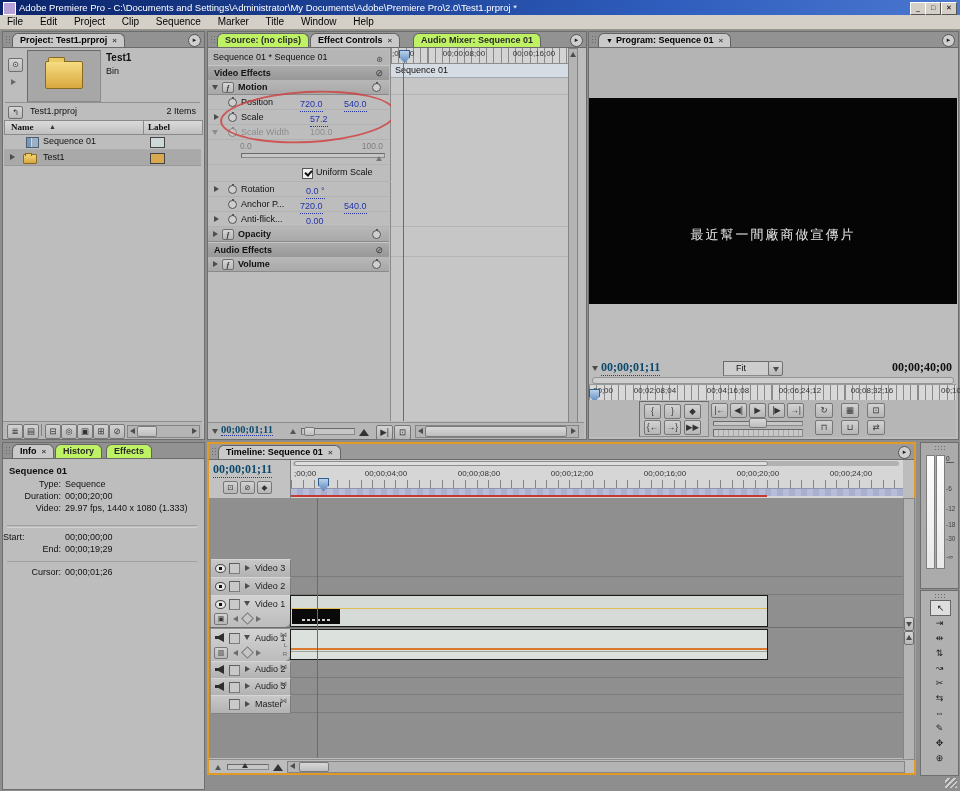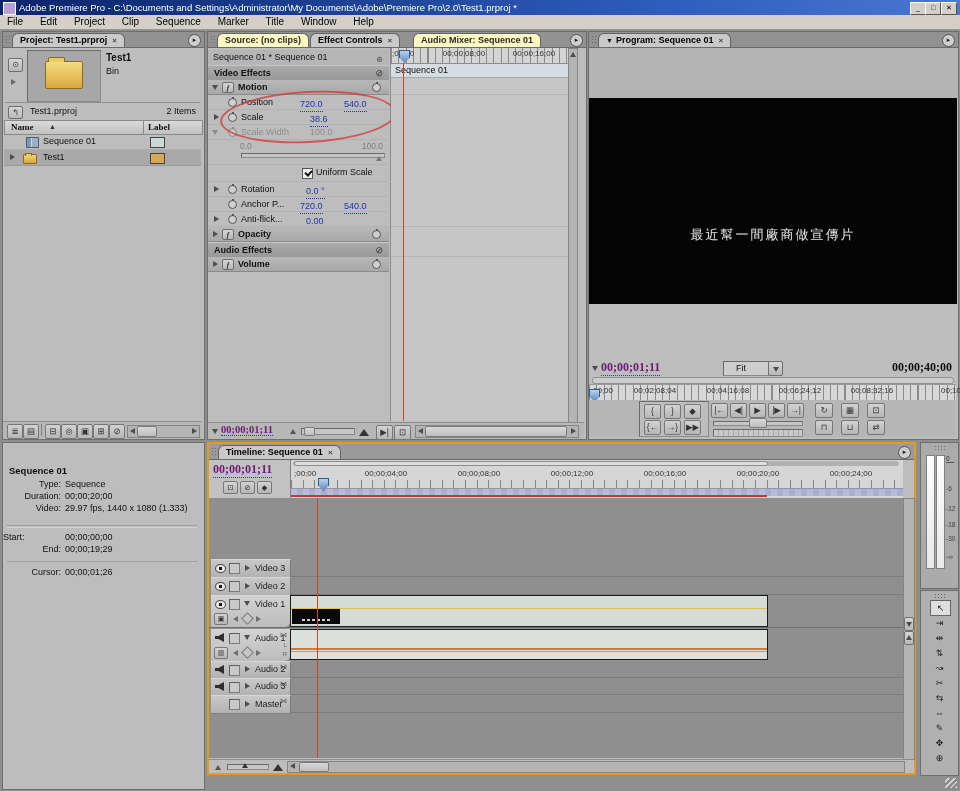--- a/index.html
+++ b/index.html
@@ -11,28 +11,28 @@
     background:linear-gradient(90deg,#0a246a,#2f5ebe 70%,#4a77cf);color:#fff;font-size:9.5px;line-height:15px;}
   #menubar{position:absolute;left:0;top:15px;width:960px;height:14px;background:#d4d0c8;
     border-bottom:1px solid #9a968e;font-size:10px;line-height:14px;color:#000;}
   .menu-item{display:inline-block;padding:0 7px;}
   .winbtn{position:absolute;top:2px;width:14px;height:11px;background:#d4d0c8;border:1px solid #fff;
     border-right-color:#555;border-bottom-color:#555;font-size:7px;line-height:10px;text-align:center;color:#000;}
   
   .panel{position:absolute;background:#bdbdbd;border:1px solid #6e6e6e;}
   .tabbar{position:absolute;left:0;right:0;top:0;height:15px;background:#929292;border-bottom:1px solid #6a6a6a;}
   .tab{position:absolute;top:1px;height:13px;line-height:13px;padding:0 7px;font-size:9px;font-weight:bold;
-    color:#2a2a2a;background:#fef9c3;border:1px solid #636363;border-bottom:none;border-radius:6px 6px 0 0;white-space:nowrap;}
+    color:#2a2a2a;background:#bef264;border:1px solid #636363;border-bottom:none;border-radius:6px 6px 0 0;white-space:nowrap;}
   .tab.active{background:#c9c9c9;color:#000;}
   .tab .x{font-weight:bold;font-size:8px;margin-left:5px;color:#444;}
   .pmenu{position:absolute;top:2px;width:11px;height:11px;border-radius:50%;background:#cfcfcf;border:1px solid #555;
     font-size:7px;line-height:10px;text-align:center;color:#222;}
   .grip{position:absolute;left:2px;top:3px;width:6px;height:10px;
     background-image:radial-gradient(#6a6a6a 0.8px,transparent 0.9px);background-size:3px 3px;}
-  .tc{font-family:"Liberation Serif",serif;font-weight:bold;color:#701a75;font-size:12px;
+  .tc{font-family:"Liberation Serif",serif;font-weight:bold;color:#0c4a6e;font-size:12px;
     border-bottom:1px dotted #2b37ad;white-space:nowrap;}
   .hot{color:#2233aa;border-bottom:1px dotted #2233aa;font-size:9px;white-space:nowrap;}
   .lbl9{font-size:9px;white-space:nowrap;}
   .rlabel{position:absolute;font-size:8px;color:#333;white-space:nowrap;}
   .cl{transform:translateX(-50%);}
   .ticks{background:repeating-linear-gradient(90deg,#848484 0,#848484 1px,transparent 1px,transparent 11.6px);}
   .ticks2{background:repeating-linear-gradient(90deg,#8a8a8a 0,#8a8a8a 1px,transparent 1px,transparent 7.3px);}
   
   .tri-r{width:0;height:0;border-left:5px solid #4d4d4d;border-top:3.5px solid transparent;border-bottom:3.5px solid transparent;}
   .tri-d{width:0;height:0;border-top:5px solid #4d4d4d;border-left:3.5px solid transparent;border-right:3.5px solid transparent;}
@@ -192,21 +192,21 @@
       <div class="prow" style="top:47px;">
         <div class="stopwatch abs" style="left:20px;top:3px;"></div>
         <span class="abs" style="left:33px;">Position</span>
         <span class="hot abs" style="left:92px;top:2px;">720.0</span>
         <span class="hot abs" style="left:136px;top:2px;">540.0</span>
       </div>
       <div class="prow" style="top:62px;">
         <div class="tri-r abs" style="left:6px;top:4px;"></div>
         <div class="stopwatch abs" style="left:20px;top:3px;"></div>
         <span class="abs" style="left:33px;">Scale</span>
-        <span class="hot abs" style="left:102px;top:2px;">38.6</span>
+        <span class="hot abs" style="left:102px;top:2px;">57.2</span>
       </div>
       <div class="prow" style="top:77px;color:#8d8d8d;">
         <div class="tri-d abs" style="left:4px;top:5px;border-top-color:#8d8d8d;"></div>
         <div class="stopwatch abs" style="left:20px;top:3px;opacity:.5;"></div>
         <span class="abs" style="left:33px;">Scale Width</span>
         <span class="abs" style="left:102px;color:#8d8d8d;">100.0</span>
       </div>
 
       <div class="abs" style="left:0;top:92px;width:181px;height:24px;border-bottom:1px solid #b2b2b2;">
         <span class="abs" style="left:32px;top:1px;font-size:8.5px;color:#7e7e7e;">0.0</span>
@@ -353,20 +353,28 @@
         <div class="tbtn" style="left:26px;top:2px;width:16px;">▦</div>
         <div class="tbtn" style="left:52px;top:2px;width:16px;">⊡</div>
         <div class="tbtn" style="left:0px;top:19px;width:16px;">⊓</div>
         <div class="tbtn" style="left:26px;top:19px;width:16px;">⊔</div>
         <div class="tbtn" style="left:52px;top:19px;width:16px;">⇄</div>
       </div>
     </div>
   </div>
 
   <div class="panel" style="left:2px;top:442px;width:201px;height:346px;">
+    <div class="tabbar">
+      <div class="grip"></div>
+      <div class="tab active" style="left:9px;">
+        <span>Info</span><span class="x">×</span>
+      </div>
+      <div class="tab" style="left:52px;"><span>History</span></div>
+      <div class="tab" style="left:103px;"><span>Effects</span></div>
+    </div>
     <div class="abs" style="left:6px;top:22px;font-size:9.5px;font-weight:bold;">Sequence 01</div>
     <div class="abs lbl9" style="left:0;top:36px;width:58px;text-align:right;">Type:</div>
     <div class="abs lbl9" style="left:62px;top:36px;">Sequence</div>
     <div class="abs lbl9" style="left:0;top:48px;width:58px;text-align:right;">Duration:</div>
     <div class="abs lbl9" style="left:62px;top:48px;">00;00;20;00</div>
     <div class="abs lbl9" style="left:0;top:60px;width:58px;text-align:right;">Video:</div>
     <div class="abs lbl9" style="left:62px;top:60px;">29.97 fps, 1440 x 1080 (1.333)</div>
     <div class="sep" style="left:4px;top:82px;width:190px;background:#a0a0a0;"></div>
     <div class="sep" style="left:4px;top:84px;width:190px;background:#d2d2d2;"></div>
     <div class="abs lbl9" style="left:0;top:89px;width:58px;">Start:</div>

